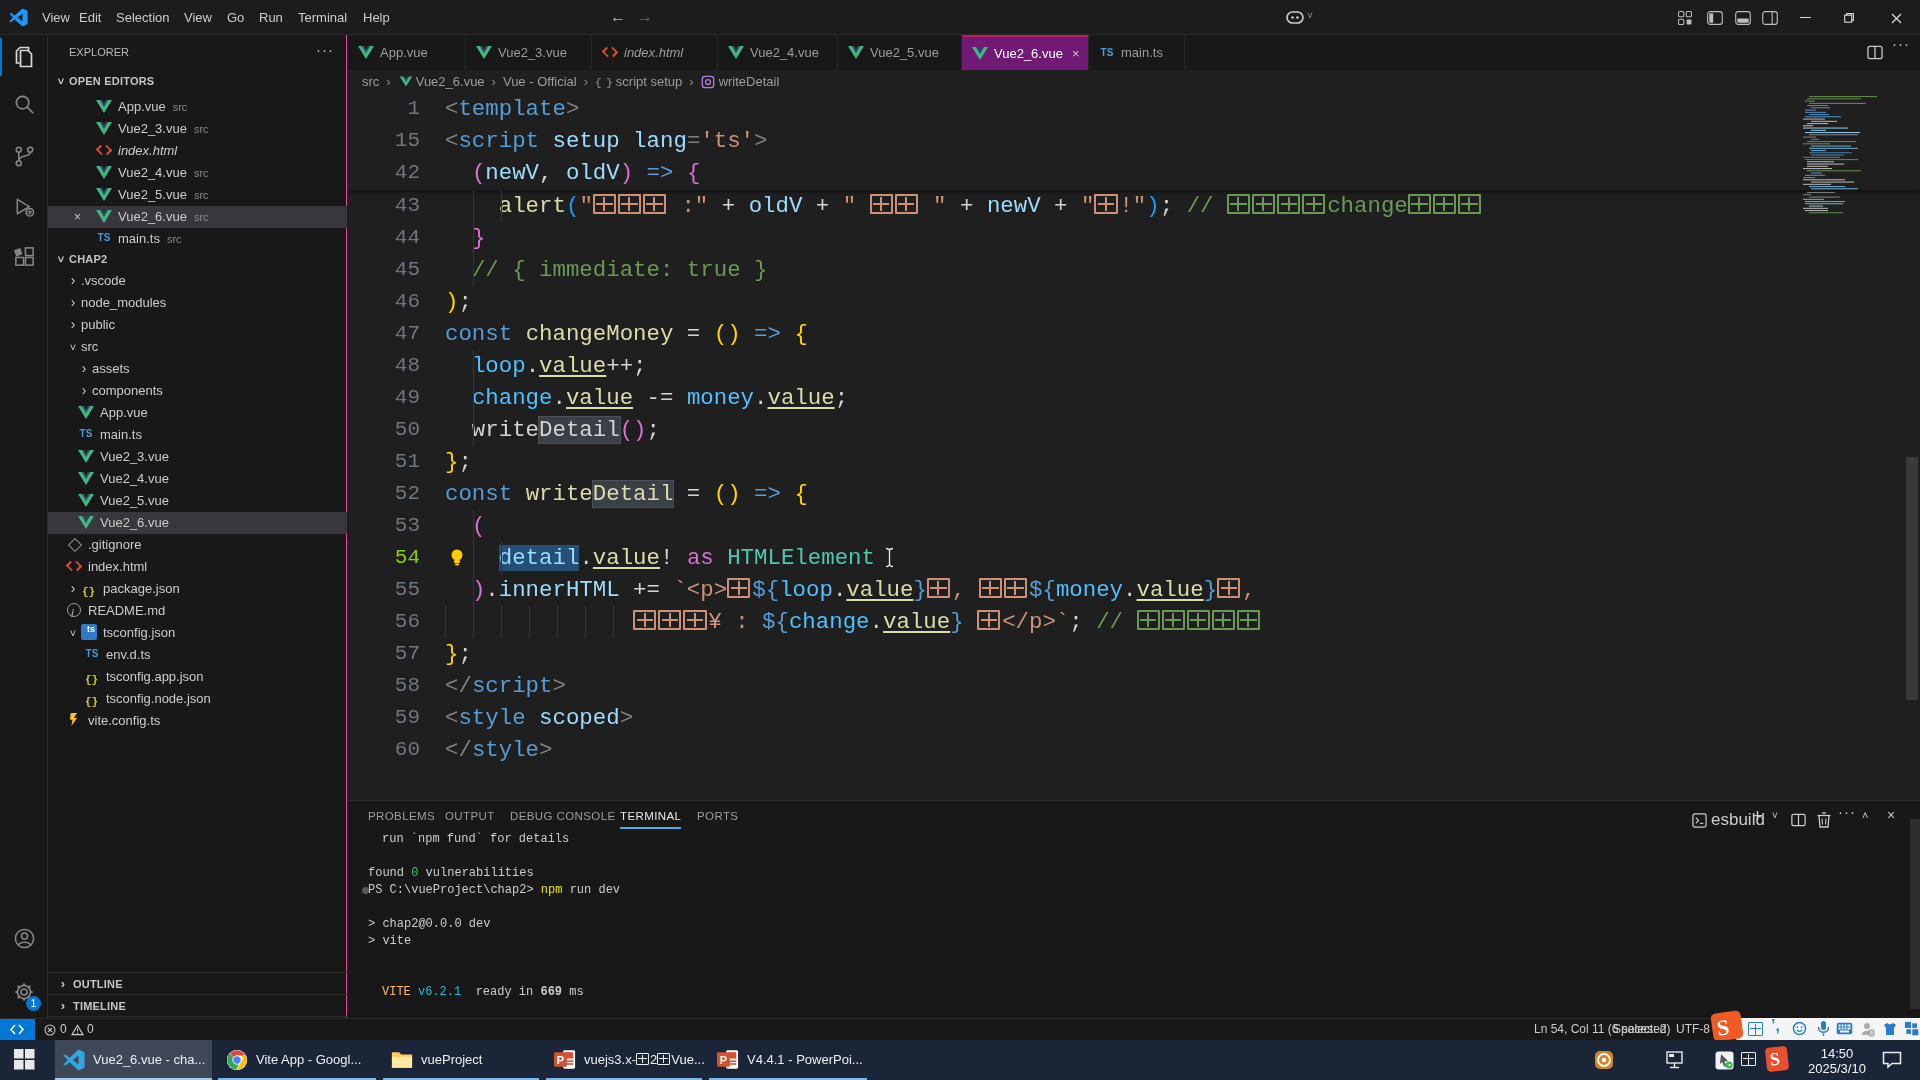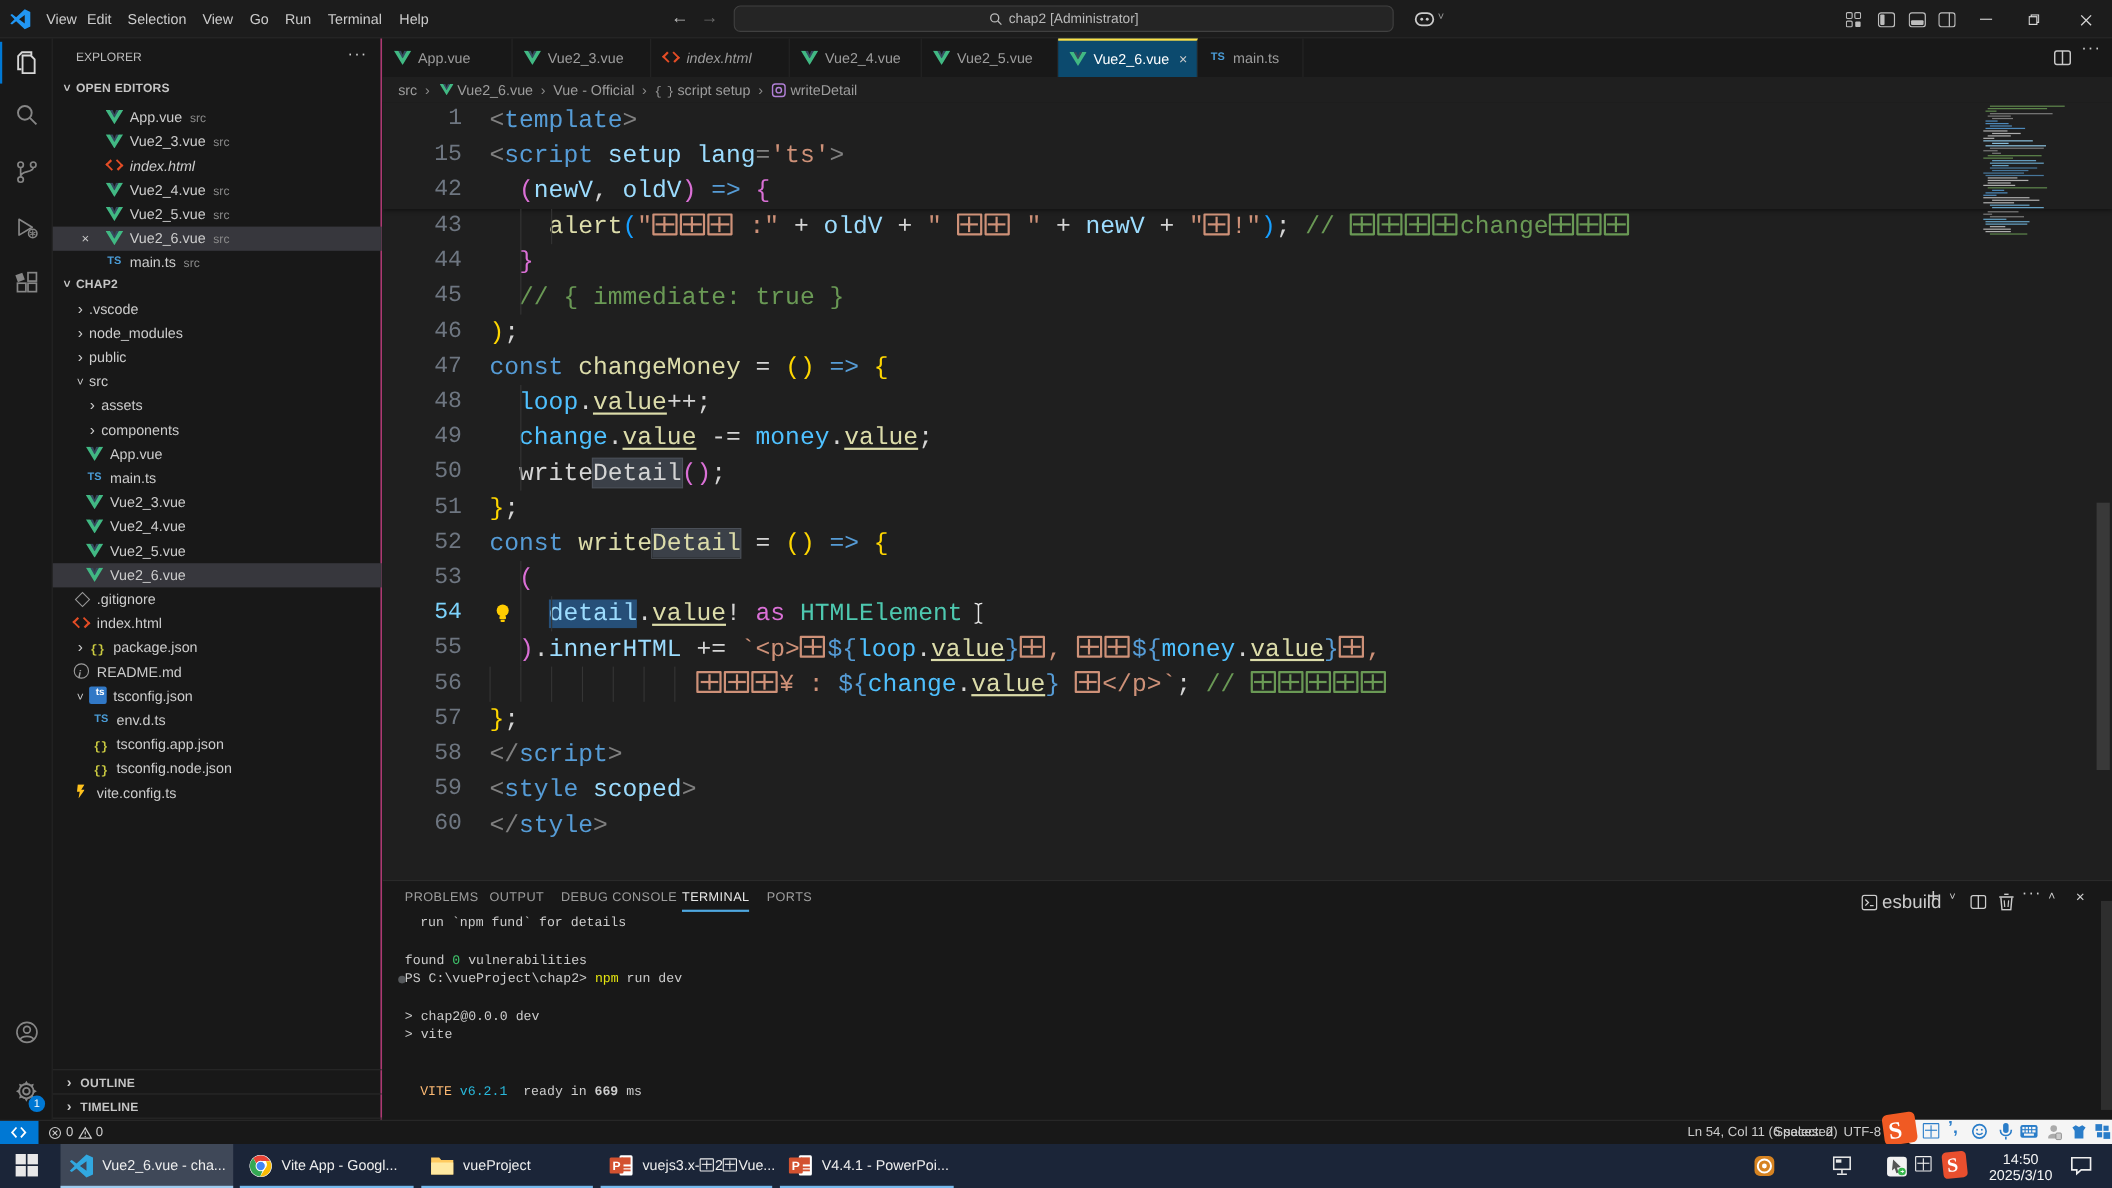--- a/index.html
+++ b/index.html
@@ -72,24 +72,20 @@
   <div class="menu" style="left:42px">View</div>
   <div class="menu" style="left:79px">Edit</div>
   <div class="menu" style="left:116px">Selection</div>
   <div class="menu" style="left:184px">View</div>
   <div class="menu" style="left:227px">Go</div>
   <div class="menu" style="left:259px">Run</div>
   <div class="menu" style="left:298px">Terminal</div>
   <div class="menu" style="left:363px">Help</div>
   <div class="navarr" style="left:610px">←</div>
   <div class="navarr" style="left:637px;color:#6a6a6a">→</div>
-  <div id="searchbox"><svg style="vertical-align:-3px;margin-right:5px" width="13" height="13" viewBox="0 0 16 16">
-        <circle cx="6.5" cy="6.5" r="4.5" fill="none" stroke="#b8b8b8" stroke-width="1.5"></circle>
-        <line x1="10" y1="10" x2="14" y2="14" stroke="#b8b8b8" stroke-width="1.5"></line>
-      </svg>chap2 [Administrator]</div>
   <svg class="abs" style="left:1285px;top:8px" width="20" height="18" viewBox="0 0 20 18">
       <rect x="2" y="4" width="16" height="11" rx="5.5" fill="none" stroke="#ccc" stroke-width="1.6"></rect>
       <circle cx="7.5" cy="9.5" r="1.3" fill="#ccc"></circle>
       <circle cx="12.5" cy="9.5" r="1.3" fill="#ccc"></circle>
     </svg>
   <div class="abs" style="left:1307px;top:10px;color:#999;font-size:10px">˅</div>
   <svg class="abs" style="left:1678px;top:11px" width="14" height="14" viewBox="0 0 16 16">
       <rect x="0.6" y="0.6" width="6" height="6" rx="1.2" fill="none" stroke="#bdbdbd" stroke-width="1.2"></rect>
       <rect x="9.4" y="0.6" width="6" height="6" rx="1.2" fill="none" stroke="#bdbdbd" stroke-width="1.2"></rect>
       <rect x="0.6" y="9.4" width="6" height="6" rx="1.2" fill="none" stroke="#bdbdbd" stroke-width="1.2"></rect>
@@ -209,21 +205,21 @@
   <div class="srow sechdr" style="top:959px;border-top:1px solid #2a2a2a"><span class="chev" style="margin-left:7px;font-size:13px">›</span><span style="margin-left:2px">TIMELINE</span></div>
   <div class="abs" style="left:0;top:981px;width:299px;height:2px;border-top:1px solid #2a2a2a"></div>
 </div>
 
 <div id="tabbar">
   <div class="tab" style="left:0;width:118px"><span class="fi vue"></span>App.vue</div>
   <div class="tab" style="left:118px;width:126px"><span class="fi vue"></span>Vue2_3.vue</div>
   <div class="tab" style="left:244px;width:126px"><span class="fi html"></span><i>index.html</i></div>
   <div class="tab" style="left:370px;width:120px"><span class="fi vue"></span>Vue2_4.vue</div>
   <div class="tab" style="left:490px;width:124px"><span class="fi vue"></span>Vue2_5.vue</div>
-  <div class="tab" style="left:614px;width:127px;background:#0c4a6e;color:#fff;border-top:2px solid #fde047;line-height:33px"><span class="fi vue"></span>Vue2_6.vue<span style="margin-left:9px;font-size:13px;color:#ccc">×</span></div>
+  <div class="tab" style="left:614px;width:127px;background:#701a75;color:#fff;border-top:2px solid #be185d;line-height:33px"><span class="fi vue"></span>Vue2_6.vue<span style="margin-left:9px;font-size:13px;color:#ccc">×</span></div>
   <div class="tab" style="left:741px;width:96px"><span class="fi ts"></span>main.ts</div>
   <svg class="abs" style="left:1519px;top:10px" width="16" height="15" viewBox="0 0 17 15">
       <rect x="1" y="1" width="15" height="13" rx="2" fill="none" stroke="#c8c8c8" stroke-width="1.4"></rect>
       <line x1="8.5" y1="1" x2="8.5" y2="14" stroke="#c8c8c8" stroke-width="1.4"></line>
     </svg>
   <div class="abs" style="left:1544px;top:0px;font-size:15px;color:#ccc"><span style="letter-spacing:1px">···</span></div>
 </div>
 
 <div id="breadcrumb">
   <span style="margin-left:14px">src</span><span class="bsep">›</span><span class="fi vue" style="transform:scale(.8);margin:0 2px 0 0"></span>Vue2_6.vue<span class="bsep">›</span>Vue - Official<span class="bsep">›</span><span style="font-family:'Liberation Mono';font-size:11px;letter-spacing:-1px;margin-right:4px">{&nbsp;}</span>script setup<span class="bsep">›</span><svg width="14" height="14" viewBox="0 0 16 16" style="vertical-align:-3px;margin-right:4px">
@@ -244,21 +240,21 @@
   <div class="cl" style="top:129px"><span class="ln">44</span><span class="cd"><span class="w">  </span><span class="pk">}</span></span></div>
   <div class="cl" style="top:161px"><span class="ln">45</span><span class="cd"><span class="w">  </span><span class="gn">// { immediate: true }</span></span></div>
   <div class="cl" style="top:193px"><span class="ln">46</span><span class="cd"><span class="gd">)</span><span class="w">;</span></span></div>
   <div class="cl" style="top:225px"><span class="ln">47</span><span class="cd"><span class="k">const</span><span class="w"> </span><span class="fy">changeMoney</span><span class="w"> = </span><span class="gd">()</span><span class="w"> </span><span class="k">=&gt;</span><span class="w"> </span><span class="gd">{</span></span></div>
   <div class="cl" style="top:257px"><span class="ln">48</span><span class="cd"><span class="w">  </span><span class="br">loop</span><span class="w">.</span><span class="fy u">value</span><span class="w">++;</span></span></div>
   <div class="cl" style="top:289px"><span class="ln">49</span><span class="cd"><span class="w">  </span><span class="br">change</span><span class="w">.</span><span class="fy u">value</span><span class="w"> -= </span><span class="br">money</span><span class="w">.</span><span class="fy u">value</span><span class="w">;</span></span></div>
   <div class="cl" style="top:321px"><span class="ln">50</span><span class="cd"><span class="w">  write</span><span class="w" style="background:#3b4048;box-shadow:0 0 0 1px #4b5058">Detail</span><span class="pk">()</span><span class="w">;</span></span></div>
   <div class="cl" style="top:353px"><span class="ln">51</span><span class="cd"><span class="gd">}</span><span class="w">;</span></span></div>
   <div class="cl" style="top:385px"><span class="ln">52</span><span class="cd"><span class="k">const</span><span class="w"> </span><span class="fy">write</span><span class="fy" style="background:#3b4048;box-shadow:0 0 0 1px #4b5058">Detail</span><span class="w"> = </span><span class="gd">()</span><span class="w"> </span><span class="k">=&gt;</span><span class="w"> </span><span class="gd">{</span></span></div>
   <div class="cl" style="top:417px"><span class="ln">53</span><span class="cd"><span class="w">  </span><span class="pk">(</span></span></div>
-  <div class="cl" style="top:449px"><span class="ln" style="color:#7dd3fc">54</span><span class="cd"><span class="w">    </span><span class="lb" style="background:#264f78">detail</span><span class="w">.</span><span class="fy u">value</span><span class="w">! </span><span class="pk">as</span><span class="w"> </span><span class="tl">HTMLElement</span></span>
+  <div class="cl" style="top:449px"><span class="ln" style="color:#84cc16">54</span><span class="cd"><span class="w">    </span><span class="lb" style="background:#264f78">detail</span><span class="w">.</span><span class="fy u">value</span><span class="w">! </span><span class="pk">as</span><span class="w"> </span><span class="tl">HTMLElement</span></span>
     <svg class="abs" style="left:536px;top:5px" width="11" height="21" viewBox="0 0 11 21">
         <path d="M2 1.5 C3.5 1.5 5.5 2 5.5 4 L5.5 17 C5.5 19 3.5 19.5 2 19.5 M9 1.5 C7.5 1.5 5.5 2 5.5 4 M9 19.5 C7.5 19.5 5.5 19 5.5 17" fill="none" stroke="#e8e8e8" stroke-width="1.3"></path>
       </svg></div>
   <div class="cl" style="top:481px"><span class="ln">55</span><span class="cd"><span class="w">  </span><span class="pk">)</span><span class="w">.</span><span class="lb">innerHTML</span><span class="w"> += </span><span class="or">`&lt;p&gt;<span class="cj"></span></span><span class="k">${</span><span class="br">loop</span><span class="w">.</span><span class="fy u">value</span><span class="k">}</span><span class="or"><span class="cj"></span>, <span class="cj"></span><span class="cj"></span></span><span class="k">${</span><span class="br">money</span><span class="w">.</span><span class="fy u">value</span><span class="k">}</span><span class="or"><span class="cj"></span>,</span></span></div>
   <div class="cl" style="top:513px"><span class="ln">56</span><span class="cd"><span class="w">              </span><span class="or"><span class="cj"></span><span class="cj"></span><span class="cj"></span>¥ : </span><span class="k">${</span><span class="br">change</span><span class="w">.</span><span class="fy u">value</span><span class="k">}</span><span class="or"> <span class="cj"></span>&lt;/p&gt;`</span><span class="w">; </span><span class="gn">// <span class="cj"></span><span class="cj"></span><span class="cj"></span><span class="cj"></span><span class="cj"></span></span></span></div>
   <div class="cl" style="top:545px"><span class="ln">57</span><span class="cd"><span class="gd">}</span><span class="w">;</span></span></div>
   <div class="cl" style="top:577px"><span class="ln">58</span><span class="cd"><span class="gr">&lt;/</span><span class="k">script</span><span class="gr">&gt;</span></span></div>
   <div class="cl" style="top:609px"><span class="ln">59</span><span class="cd"><span class="gr">&lt;</span><span class="k">style</span><span class="lb"> scoped</span><span class="gr">&gt;</span></span></div>
   <div class="cl" style="top:641px"><span class="ln">60</span><span class="cd"><span class="gr">&lt;/</span><span class="k">style</span><span class="gr">&gt;</span></span></div>
 

